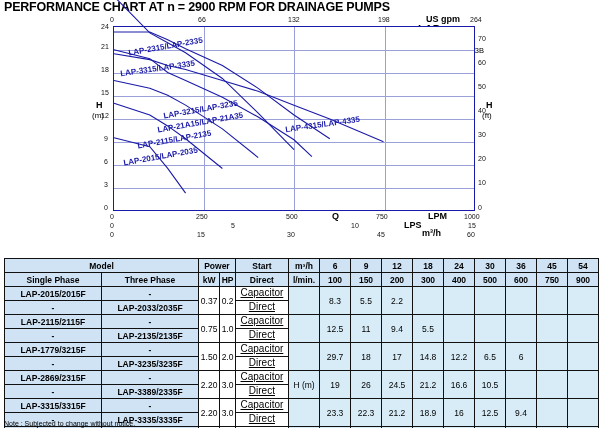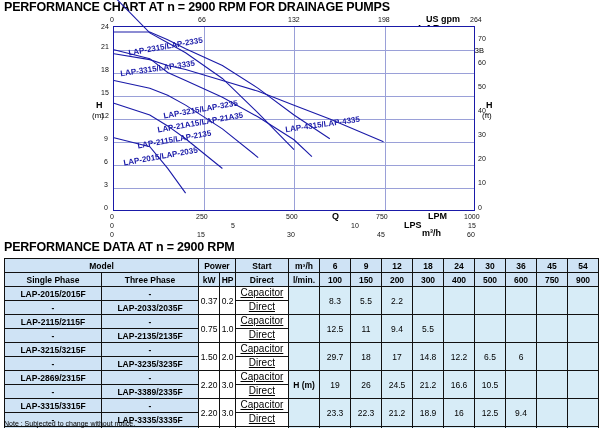--- a/index.html
+++ b/index.html
@@ -41,21 +41,21 @@
   table{
     position:absolute;left:4px;top:258px;border-collapse:collapse;font-size:8.5px;
     width:595px;
   }
   th,td{border:1px solid #111;padding:0;text-align:center;vertical-align:middle;height:13px;}
   thead th{background:#cfe3f5;font-weight:bold;font-size:8.5px;}
   .modelcell{background:#cfe3f5;font-weight:bold;width:96px;font-size:8.5px;}
   .datacell{background:#d7ecf7;width:30px;}
   .startcell{font-size:10px;line-height:8.5px;text-decoration:underline;}
   .note{position:absolute;left:4px;top:420px;font-size:7px;}
-  .hsym{font-weight:bold;}
+  .hsym{font-weight:normal;}
 </style>
 </head>
 <body>
 
 <div class="page">
 
   <div class="chart-title">PERFORMANCE CHART AT n = 2900 RPM FOR DRAINAGE PUMPS</div>
 
   <div class="chart-wrap">
 
@@ -150,21 +150,20 @@
     <div class="axlab" style="left:404px;top:206px;">LPS</div>
 
     <div class="axl" style="left:110px;top:217px;">0</div>
     <div class="axl" style="left:197px;top:217px;">15</div>
     <div class="axl" style="left:287px;top:217px;">30</div>
     <div class="axl" style="left:377px;top:217px;">45</div>
     <div class="axl" style="left:467px;top:217px;">60</div>
     <div class="axlab" style="left:422px;top:214px;">m³/h</div>
   </div>
 
-  <div class="data-title">PERFORMANCE DATA AT n = 2900 RPM</div>
 
   <table>
     <thead>
       <tr>
         <th colspan="2">Model</th>
         <th colspan="2">Power</th>
         <th rowspan="1">Start</th>
         <th>m³/h</th>
         <th>6</th>
         <th>9</th>
@@ -236,21 +235,21 @@
         <td rowspan="2" class="datacell"></td>
         <td rowspan="2" class="datacell"></td>
       </tr>
       <tr>
         <td class="modelcell">-</td>
         <td class="modelcell">LAP-2135/2135F</td>
         <td class="startcell">Direct</td>
       </tr>
 
       <tr>
-        <td class="modelcell">LAP-3215/3215F</td>
+        <td class="modelcell">LAP-1779/3215F</td>
         <td class="modelcell">-</td>
         <td rowspan="2">1.50</td>
         <td rowspan="2">2.0</td>
         <td class="startcell">Capacitor</td>
         <td rowspan="2" class="datacell"></td>
         <td rowspan="2" class="datacell">29.7</td>
         <td rowspan="2" class="datacell">18</td>
         <td rowspan="2" class="datacell">17</td>
         <td rowspan="2" class="datacell">14.8</td>
         <td rowspan="2" class="datacell">12.2</td>

